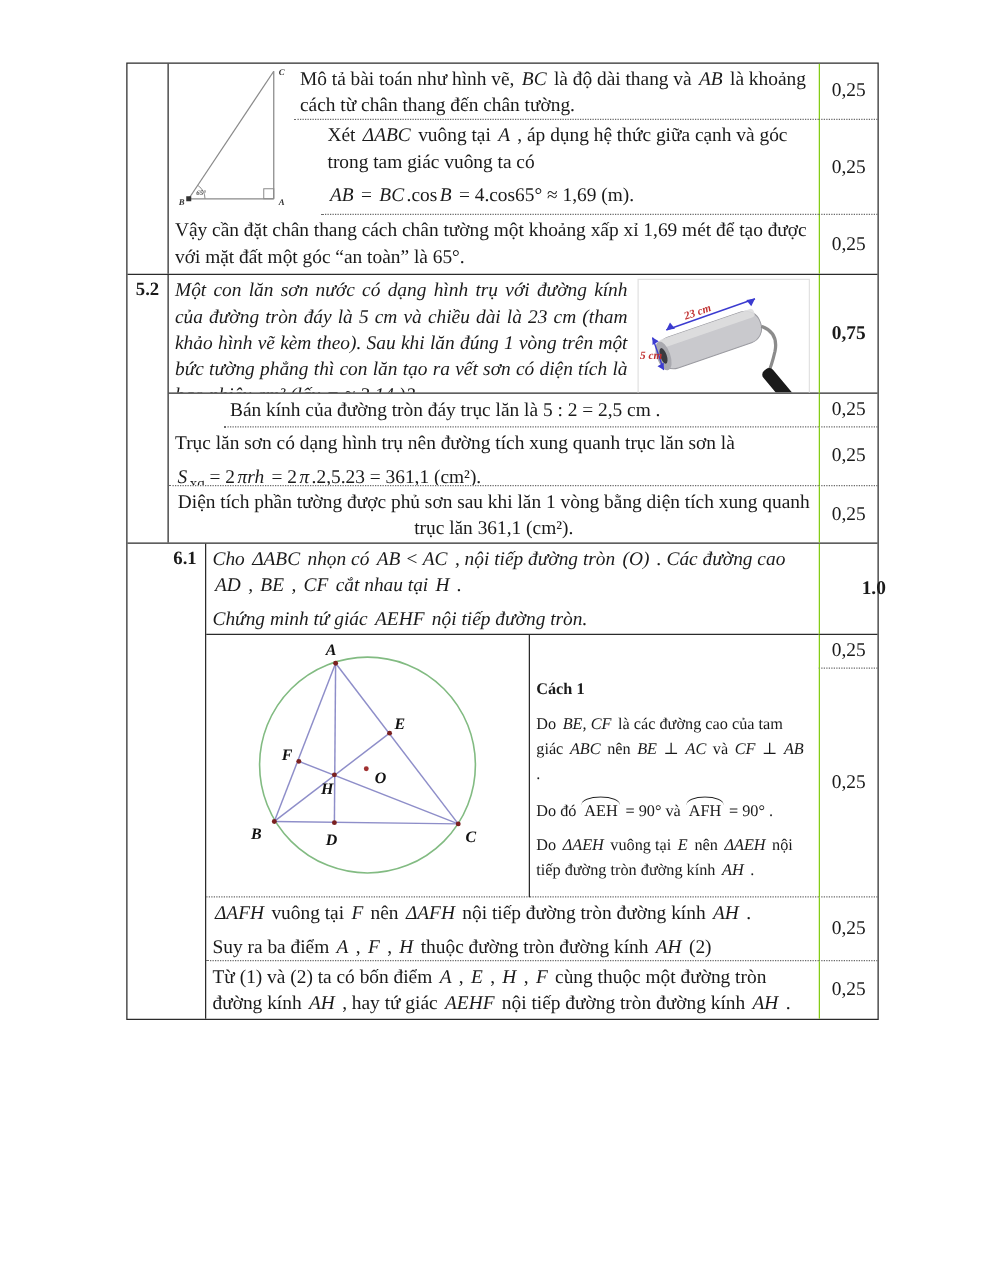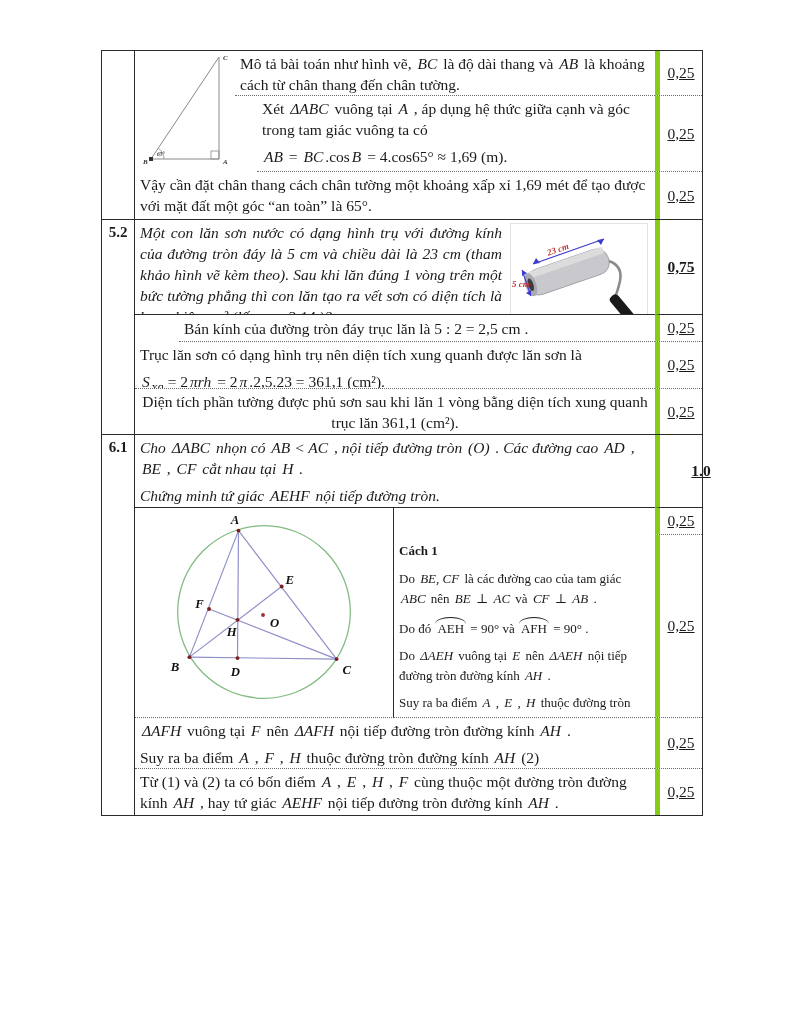--- a/index.html
+++ b/index.html
@@ -3,24 +3,24 @@
 <meta charset="utf-8">
 <style>
   html,body{margin:0;padding:0;background:#e8e8e8;}
   .page{position:relative;width:792px;height:1024px;background:#ffffff;margin:0 auto;
         font-family:"Liberation Serif","DejaVu Serif",serif;color:#1a1a1a;}
   .tbl{position:absolute;left:101px;top:50px;width:602px;border:1px solid #2b2b2b;box-sizing:border-box;}
   .blk{display:grid;box-sizing:border-box;}
   .blk *{box-sizing:border-box;}
   .b1{grid-template-columns:33px 100px 1fr 47px;grid-template-rows:45px 76px 47px;border-bottom:1px solid #2b2b2b;}
   .b2{grid-template-columns:33px 1fr 47px;grid-template-rows:95px 27px 47px 45px;border-bottom:1px solid #2b2b2b;}
-  .b3{grid-template-columns:33px 259px 1fr 47px;grid-template-rows:73px 27px 183px 51px 46px;}
+  .b3{grid-template-columns:33px 259px 1fr 47px;grid-template-rows:73px 27px 183px 51px 46px;margin-left:30px;}
   .cell{padding:2px 5px;font-size:15.5px;line-height:21px;overflow:hidden;}
   .num{border-right:1px solid #2b2b2b;text-align:center;font-weight:bold;padding-top:4px;font-size:15px;}
-  .pts{border-left:5px solid #84cc16;display:flex;align-items:center;justify-content:center;font-size:15.5px;text-decoration:underline;}
+  .pts{border-left:1px solid #84cc16;display:flex;align-items:center;justify-content:center;font-size:15.5px;}
   .dotb{border-bottom:1px dotted #6a6a6a;}
   .solb{border-bottom:1px solid #2b2b2b;}
   .solr{border-right:1px solid #2b2b2b;}
   .bold{font-weight:bold;}
   .just{text-align:justify;}
   .cell p{margin:0 0 6px 0;}
   .cell p:last-child{margin-bottom:0;}
   .formula{margin-top:5px;}
   
   .seg-n{}
@@ -108,21 +108,21 @@
             </svg>
         </span>
         <span><span class="seg-i">Một con lăn sơn nước có dạng hình trụ với đường kính của đường tròn đáy là 5 cm và chiều dài là 23 cm (tham khảo hình vẽ kèm theo). Sau khi lăn đúng 1 vòng trên một bức tường phẳng thì con lăn tạo ra vết sơn có diện tích là bao nhiêu cm² (lấy </span><span class="seg-m">π</span><span class="seg-i"> ≈ 3,14 )?</span></span>
       </div>
       <div class="pts solb bold" style="grid-area:1/3/2/4;">0,75</div>
 
       <div class="cell dotb" style="grid-area:2/2/3/3;padding-top:3px;margin-left:44px;"><span class="seg-n">Bán kính của đường tròn đáy trục lăn là 5 : 2 = 2,5 cm .</span></div>
       <div class="pts dotb" style="grid-area:2/3/3/4;">0,25</div>
 
       <div class="cell dotb" style="grid-area:3/2/4/3;">
-        <p><span class="seg-n">Trục lăn sơn có dạng hình trụ nên diện tích xung quanh được lăn sơn là</span></p>
+        <p><span class="seg-n">Trục lăn sơn có dạng hình trụ nên đường tích xung quanh trục lăn sơn là</span></p>
         <p><span class="seg-m">S</span><span class="seg-sub">xq</span><span class="seg-n"> = 2</span><span class="seg-m">πrh</span><span class="seg-n"> = 2</span><span class="seg-m">π</span><span class="seg-n">.2,5.23 = 361,1 (cm²).</span></p>
       </div>
       <div class="pts dotb" style="grid-area:3/3/4/4;">0,25</div>
 
       <div class="cell" style="grid-area:4/2/5/3;text-align:center;"><span class="seg-n">Diện tích phần tường được phủ sơn sau khi lăn 1 vòng bằng diện tích xung quanh trục lăn 361,1 (cm²).</span></div>
       <div class="pts" style="grid-area:4/3/5/4;">0,25</div>
     </div>
 
     <div class="blk b3">
       <div class="num" style="grid-area:1/1/6/2;">6.1</div>

